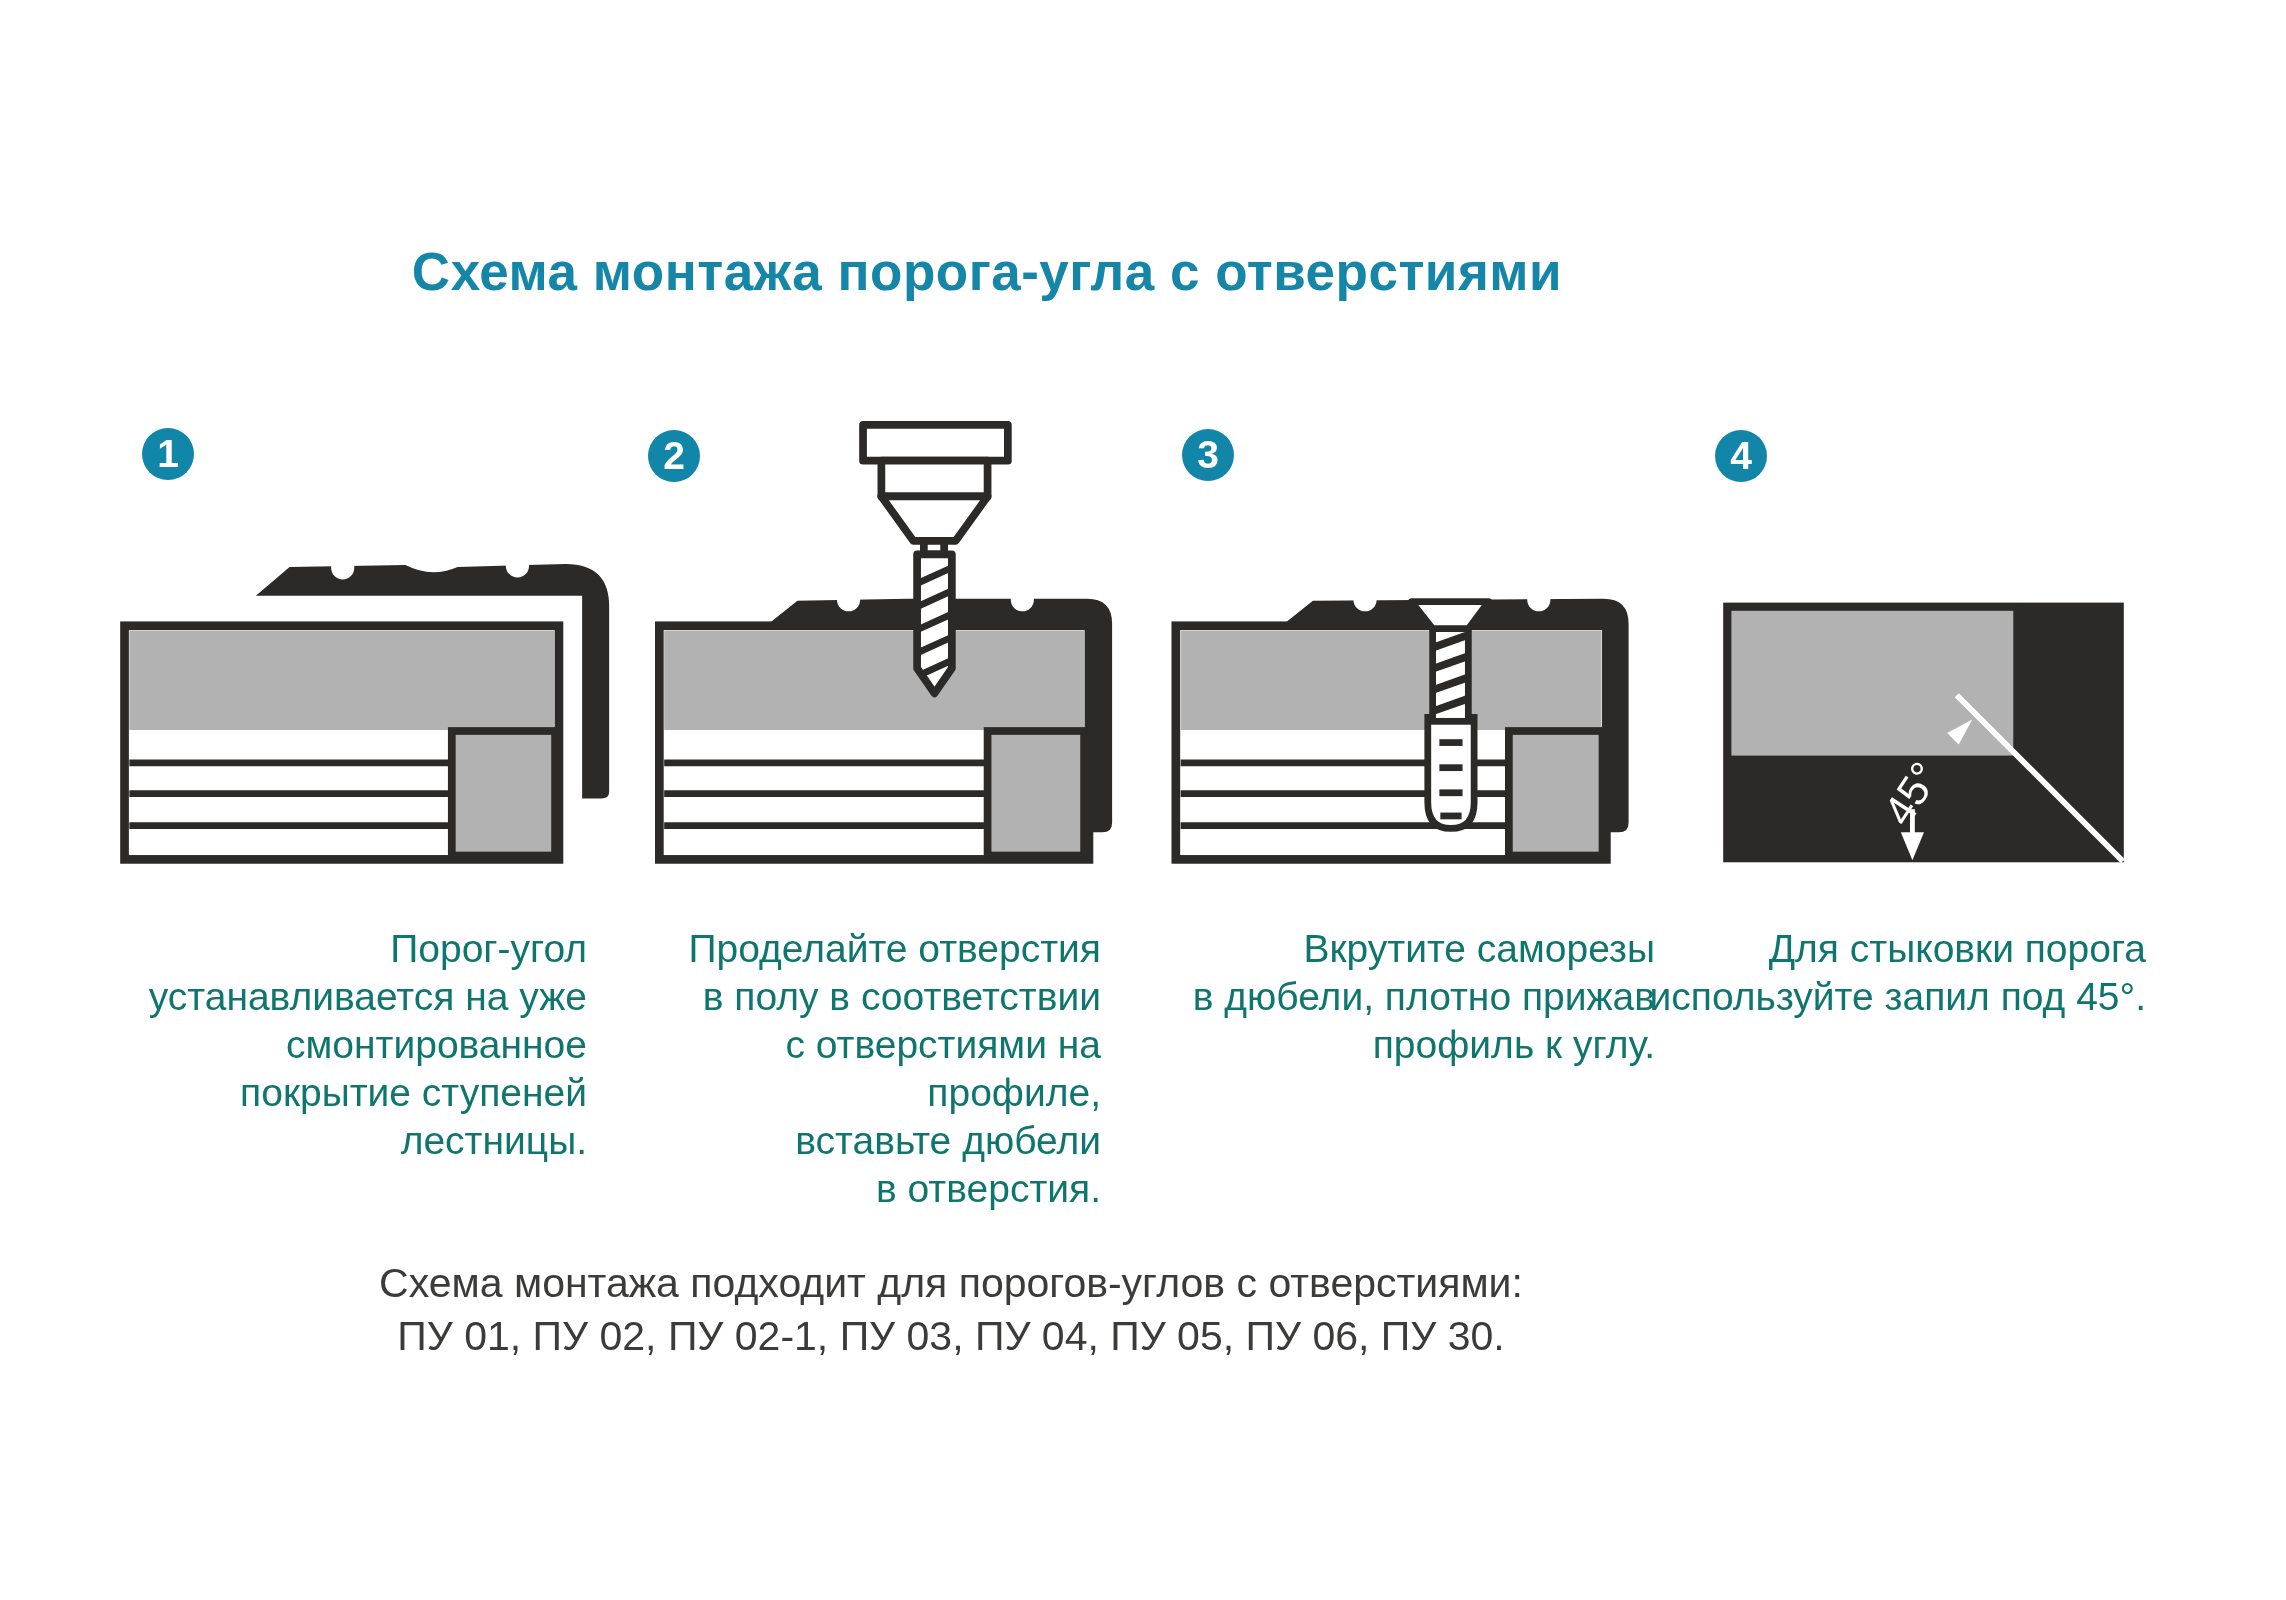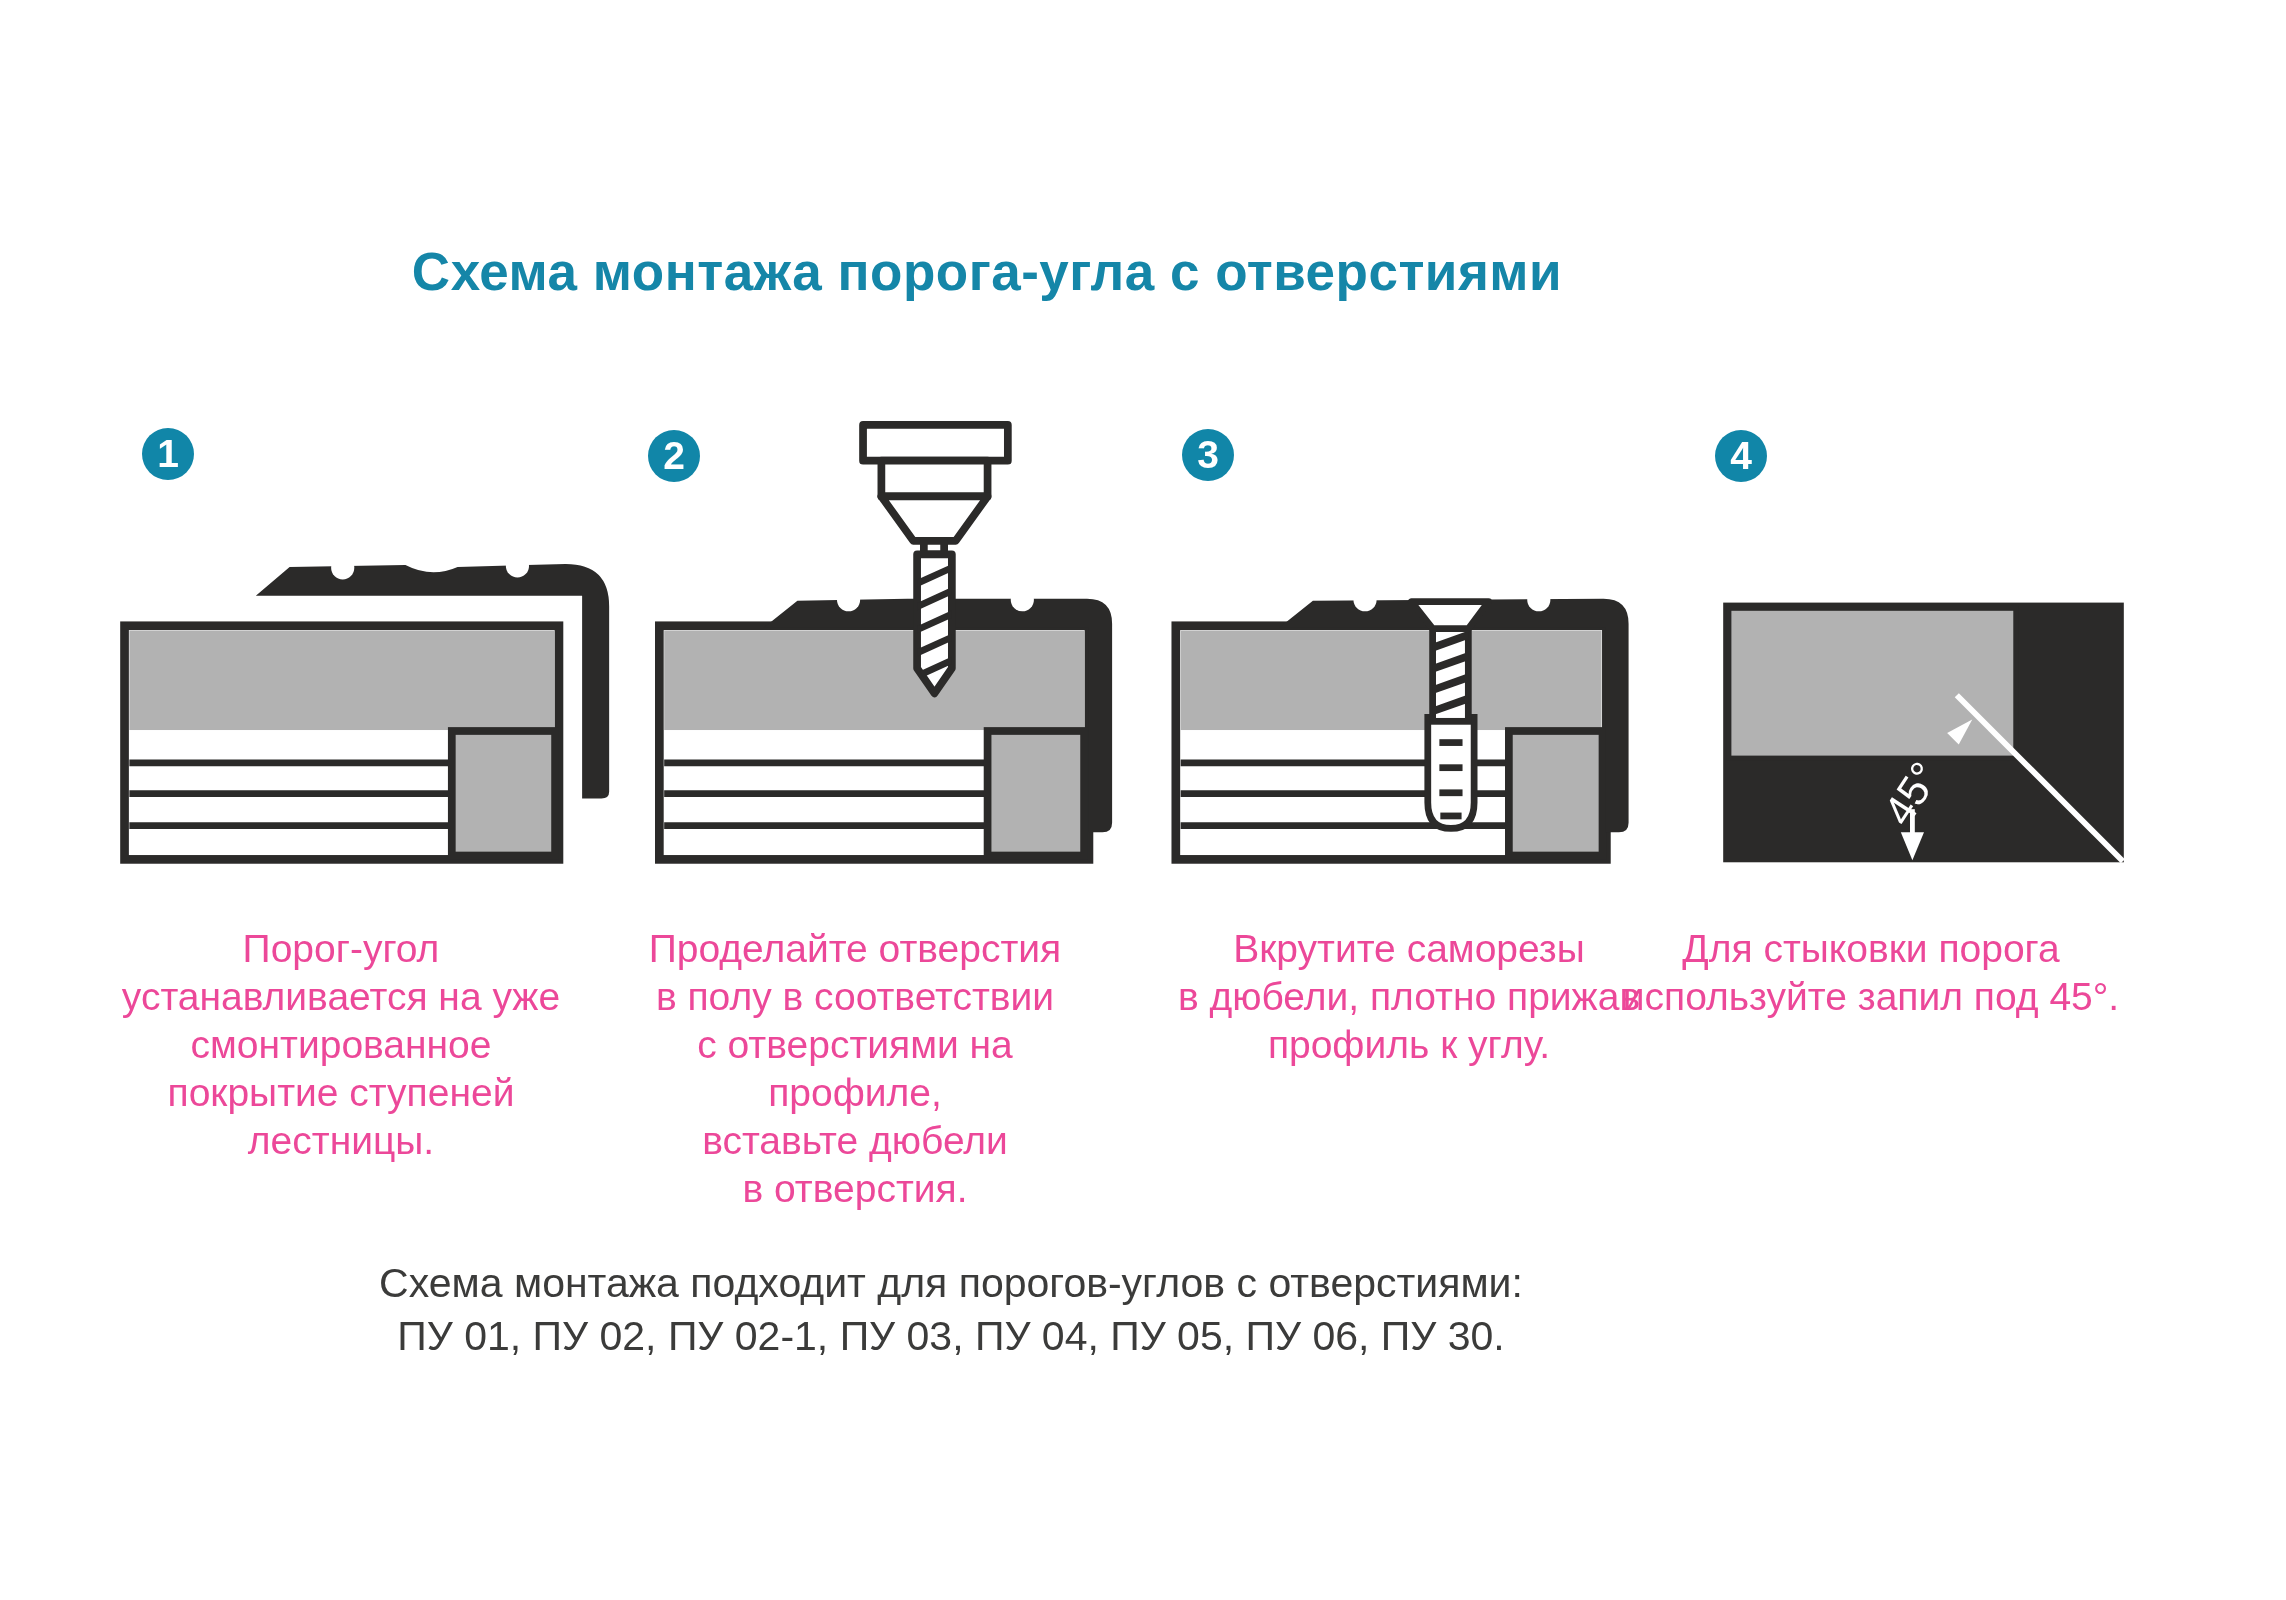--- a/index.html
+++ b/index.html
@@ -25,24 +25,24 @@
     border-radius:50%;
     background:#1186a8;
     color:#ffffff;
     font-size:39px;
     font-weight:bold;
     display:flex;align-items:center;justify-content:center;
   }
   .caption{
     position:absolute;
     top:925px;
-    text-align:center;
+    text-align:right;
     font-size:39px;
     line-height:48px;
-    color:#ec4899;
+    color:#0f766e;
     white-space:pre-line;
   }
   .footer{
     position:absolute;
     left:0;top:1257px;width:1902px;
     text-align:center;
     font-size:41px;
     line-height:53px;
     color:#3b3b3a;
     white-space:pre-line;

